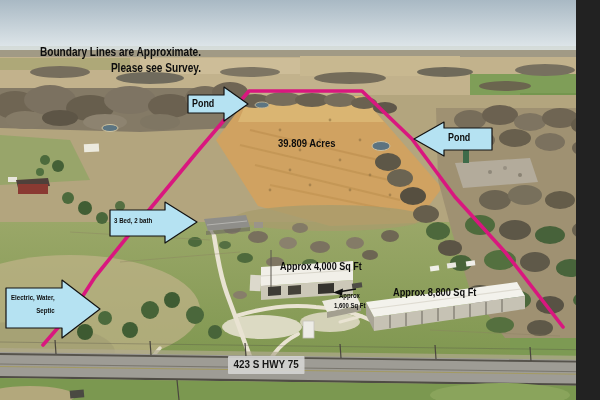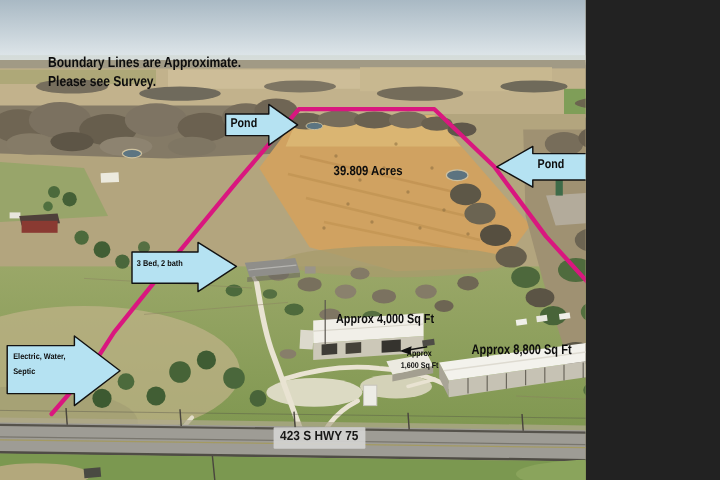--- a/index.html
+++ b/index.html
@@ -4,23 +4,24 @@
 <style>
   :root{
     --boundary-line:#d9177f;
     --callout-fill:#b5e2f2;
     --callout-border:#121212;
     --annotation-text:#0d0d0d;
     --address-badge-bg:#d4d4d2;
   }
   html,body{margin:0;padding:0;background:#222;}
   #stage{
-    position:relative;width:488px;height:400px;overflow:hidden;
+    position:relative;width:576px;height:400px;overflow:hidden;
     font-family:"Liberation Sans",sans-serif;
     background:#b3a57e;
+    text-align:right;
   }
   #scene-svg{position:absolute;left:0;top:0;width:600px;height:400px;display:block;}
   .lbl{
     position:absolute;font-weight:bold;color:var(--annotation-text);
     white-space:nowrap;transform-origin:0 0;line-height:1.15;
   }
   .disclaimer{left:40px;top:44px;font-size:12px;transform:scaleX(.84);line-height:16px;}
   .acres{left:278px;top:137px;font-size:11px;transform:scaleX(.86);}
   .pond-1{left:192px;top:97px;font-size:10.5px;transform:scaleX(.85);}
   .pond-2{left:448px;top:131px;font-size:10.5px;transform:scaleX(.85);}

